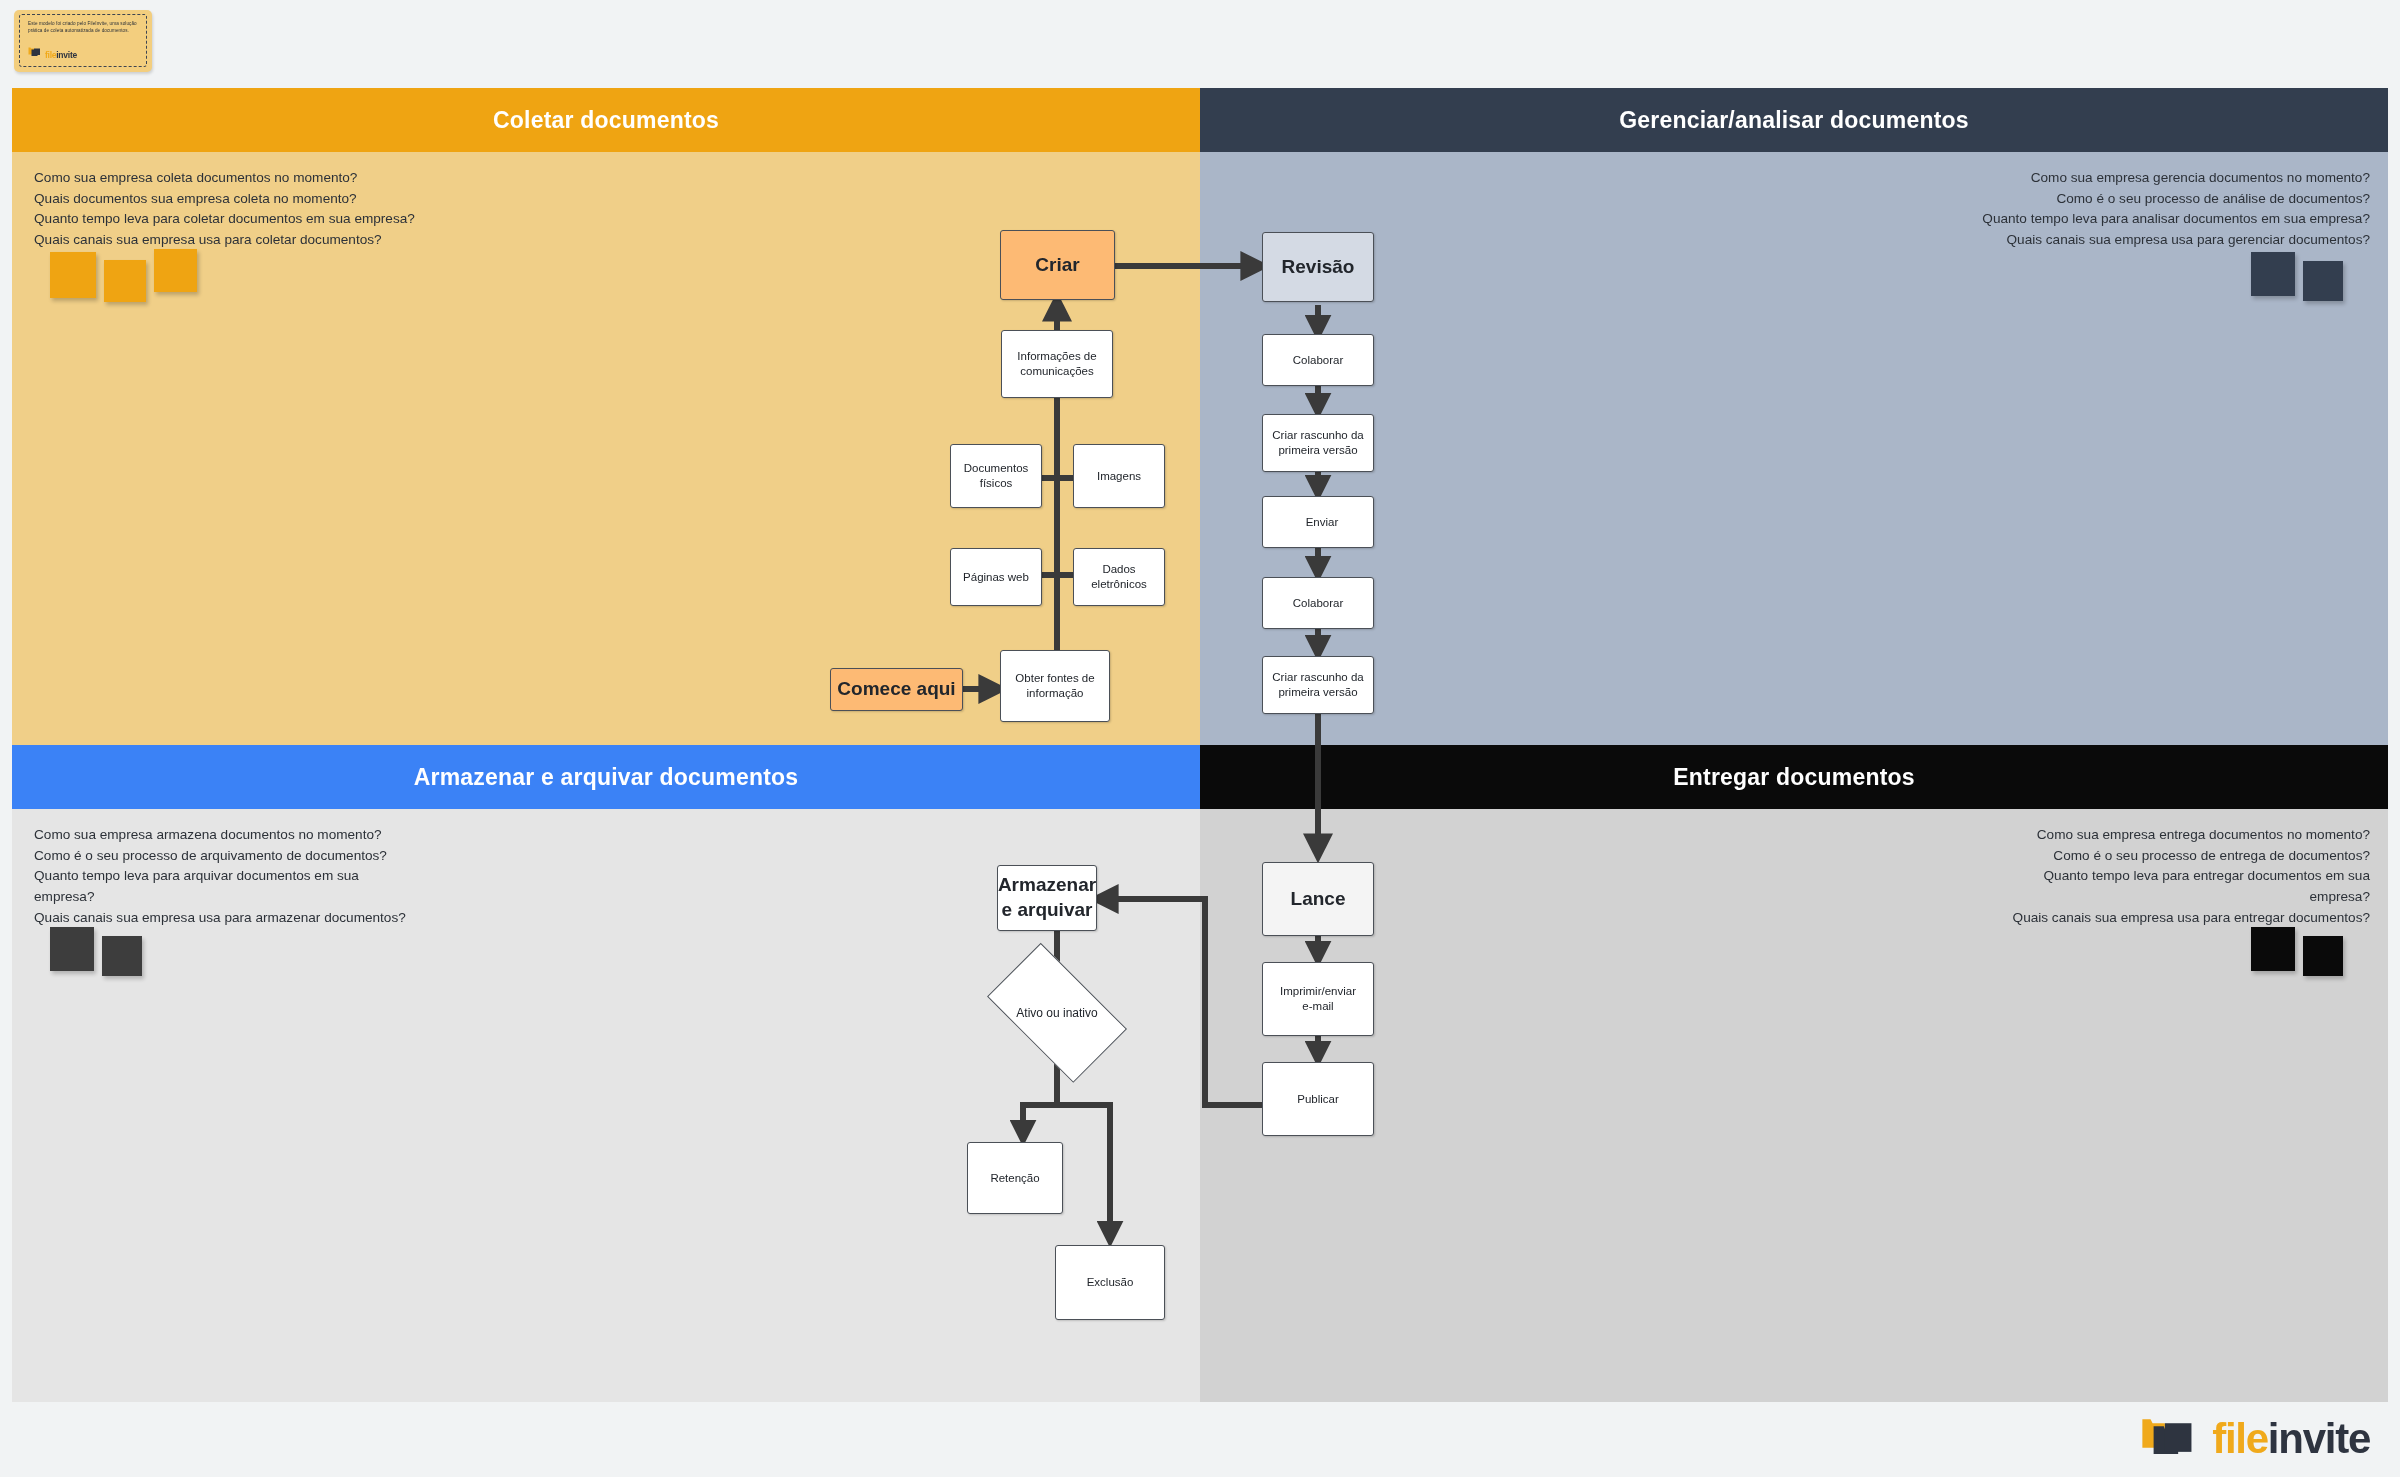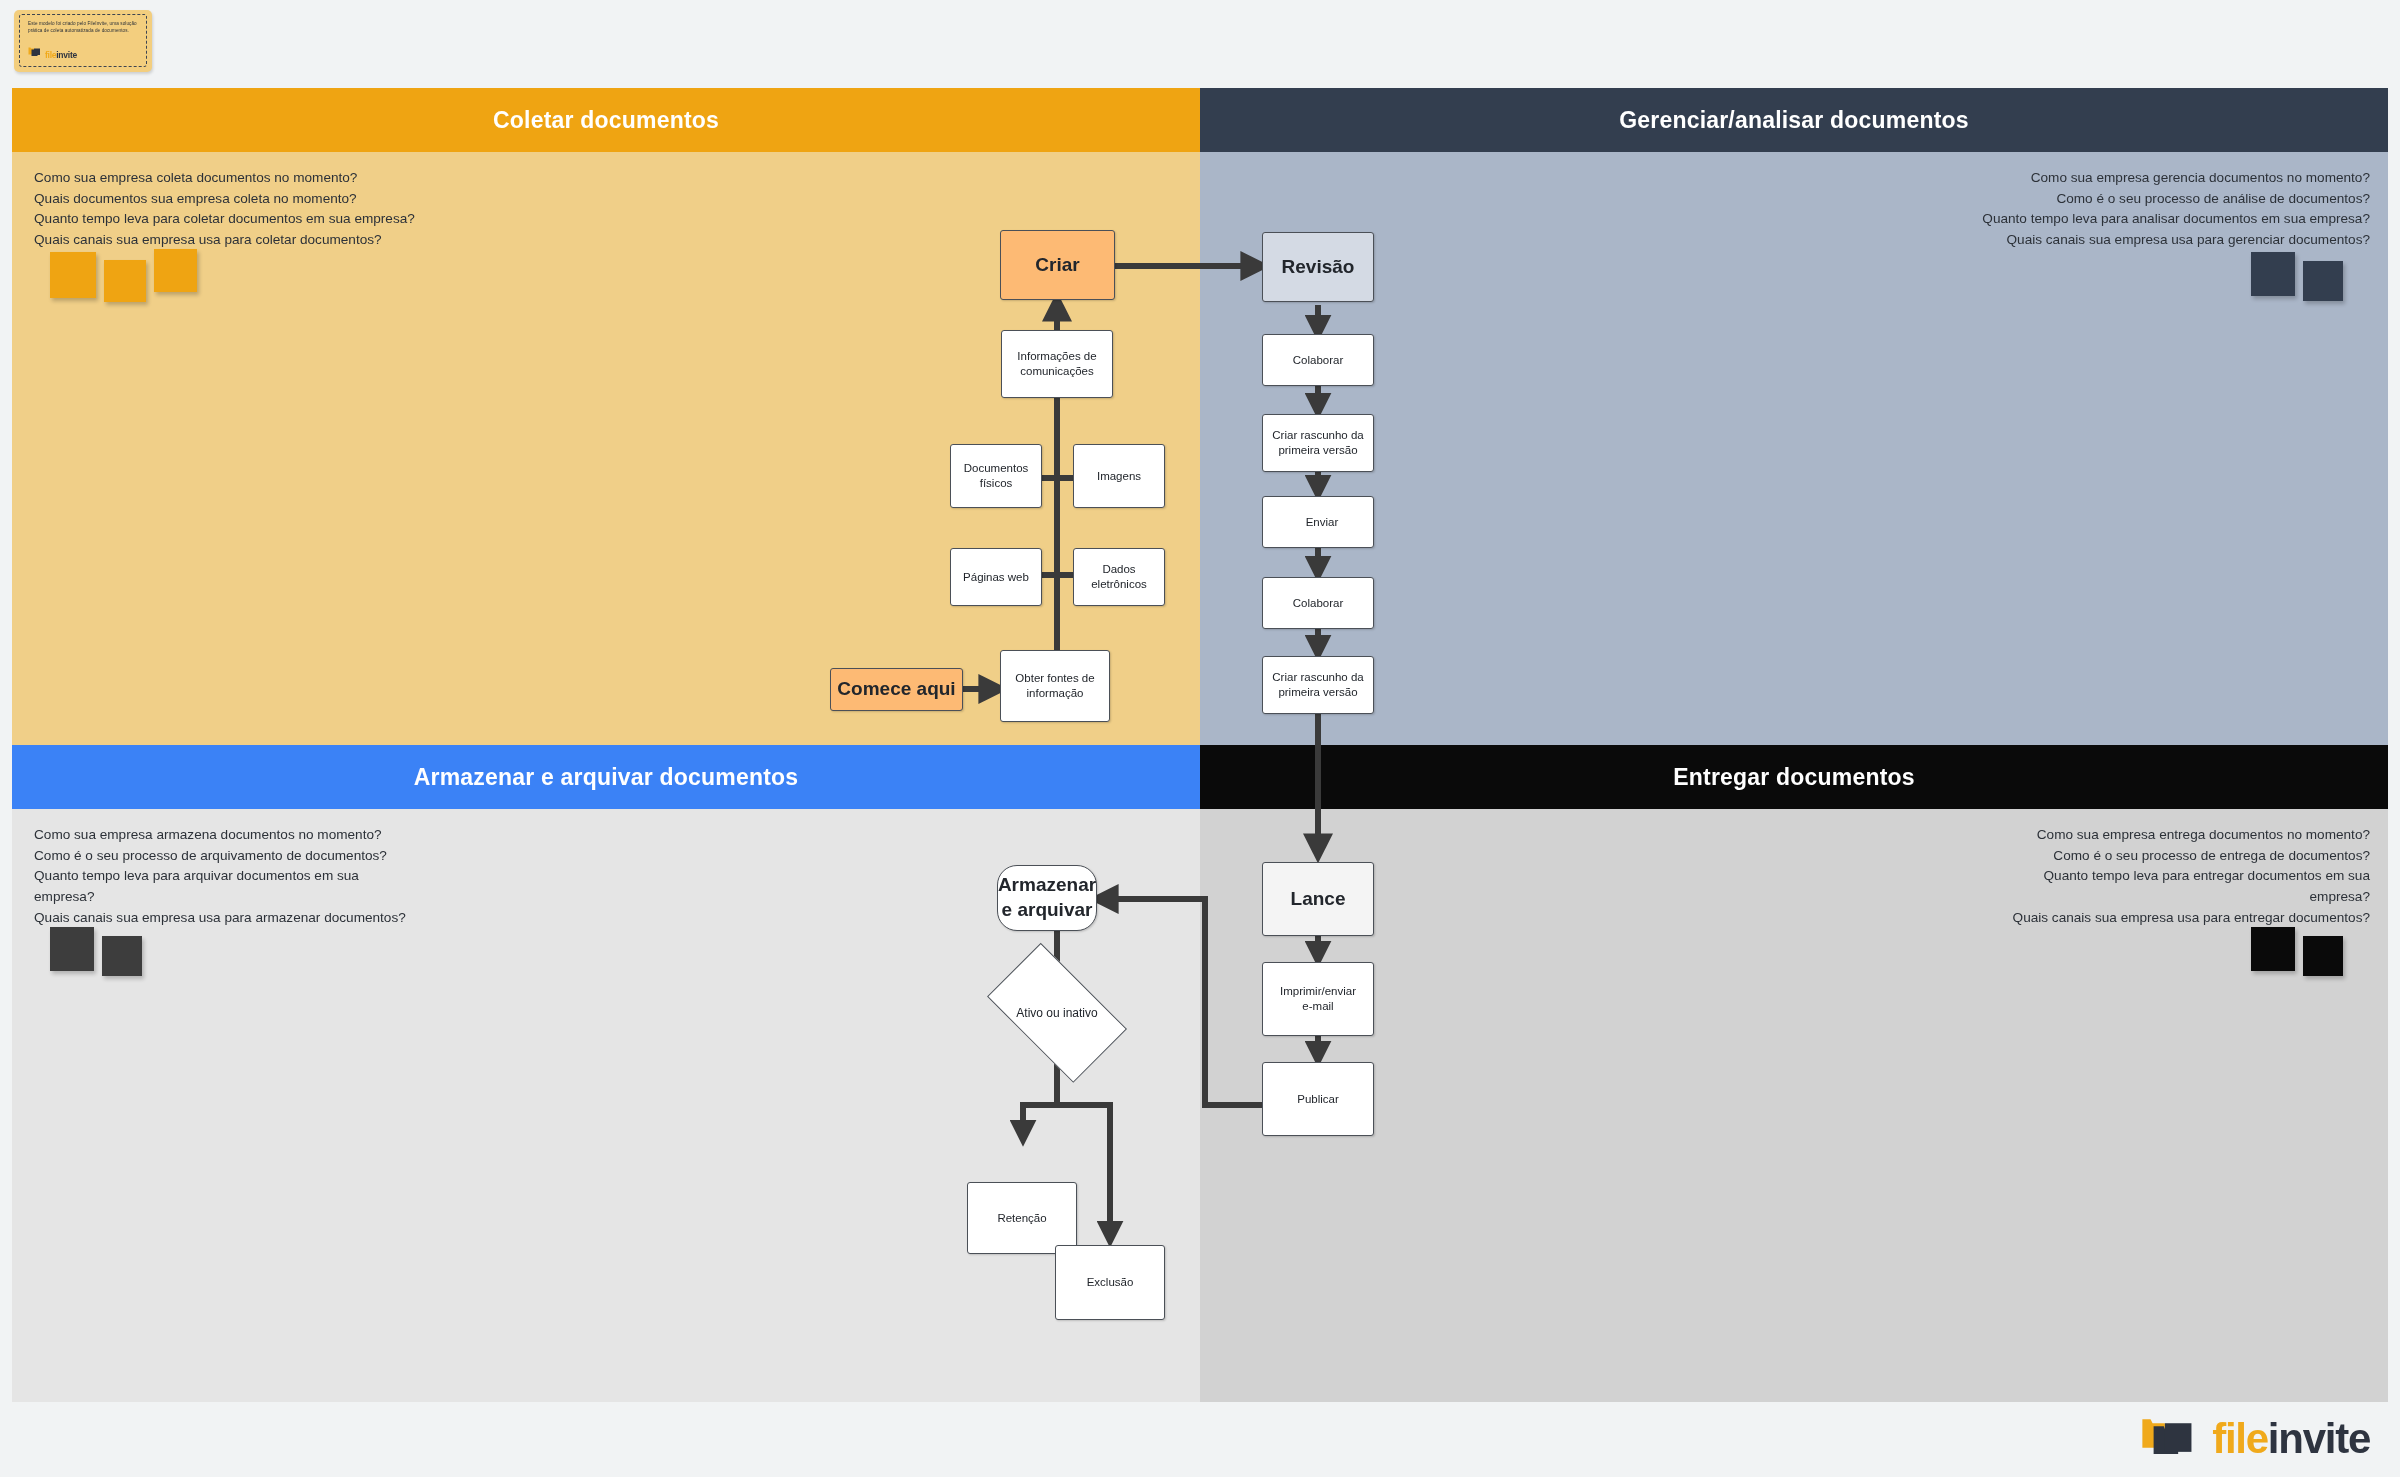--- a/index.html
+++ b/index.html
@@ -337,29 +337,29 @@
   <div class="node" style="left:1262px;top:496px;width:112px;height:52px;padding-left:8px;"><span>Enviar</span></div>
   <div class="node" style="left:1262px;top:577px;width:112px;height:52px;"><span>Colaborar</span></div>
   <div class="node" style="left:1262px;top:656px;width:112px;height:58px;"><span>Criar rascunho da
 primeira versão</span></div>
 
   <div class="node offwhite big" style="left:1262px;top:862px;width:112px;height:74px;"><span>Lance</span></div>
   <div class="node" style="left:1262px;top:962px;width:112px;height:74px;"><span>Imprimir/enviar
 e-mail</span></div>
   <div class="node" style="left:1262px;top:1062px;width:112px;height:74px;"><span>Publicar</span></div>
 
-  <div class="node big" style="left:997px;top:865px;width:100px;height:66px;border-radius:20px;"><span>Armazenar
+  <div class="node big" style="left:997px;top:865px;width:100px;height:66px;"><span>Armazenar
 e arquivar</span></div>
 
   <div class="diamond" style="left:972px;top:960px;width:170px;height:105px;">
     <div class="dshape"></div>
     <div class="dlabel">Ativo ou inativo</div>
   </div>
 
-  <div class="node" style="left:967px;top:1142px;width:110px;height:72px;margin-top:40px;"><span>Retenção</span></div>
+  <div class="node" style="left:967px;top:1142px;width:96px;height:72px;"><span>Retenção</span></div>
   <div class="node" style="left:1055px;top:1245px;width:110px;height:75px;"><span>Exclusão</span></div>
 </div>
 
 <div id="bottom-logo">
   <svg width="62" height="45" viewBox="0 0 30 22">
     <path d="M1 3 L1 17 L12 17 L12 5 L6 5 L5 3 Z" fill="#f0a91b"></path>
     <path d="M6.5 6.5 L6.5 20 L18.5 20 L18.5 9 L12.5 9 L11.5 6.5 Z" fill="#2e3440"></path>
     <path d="M12 5 L25 5 L25 19 L12 19 Z" fill="#2e3440"></path>
   </svg>
   <span class="fi-word" style="font-size:42px;"><span class="file">file</span><span>invite</span></span>

